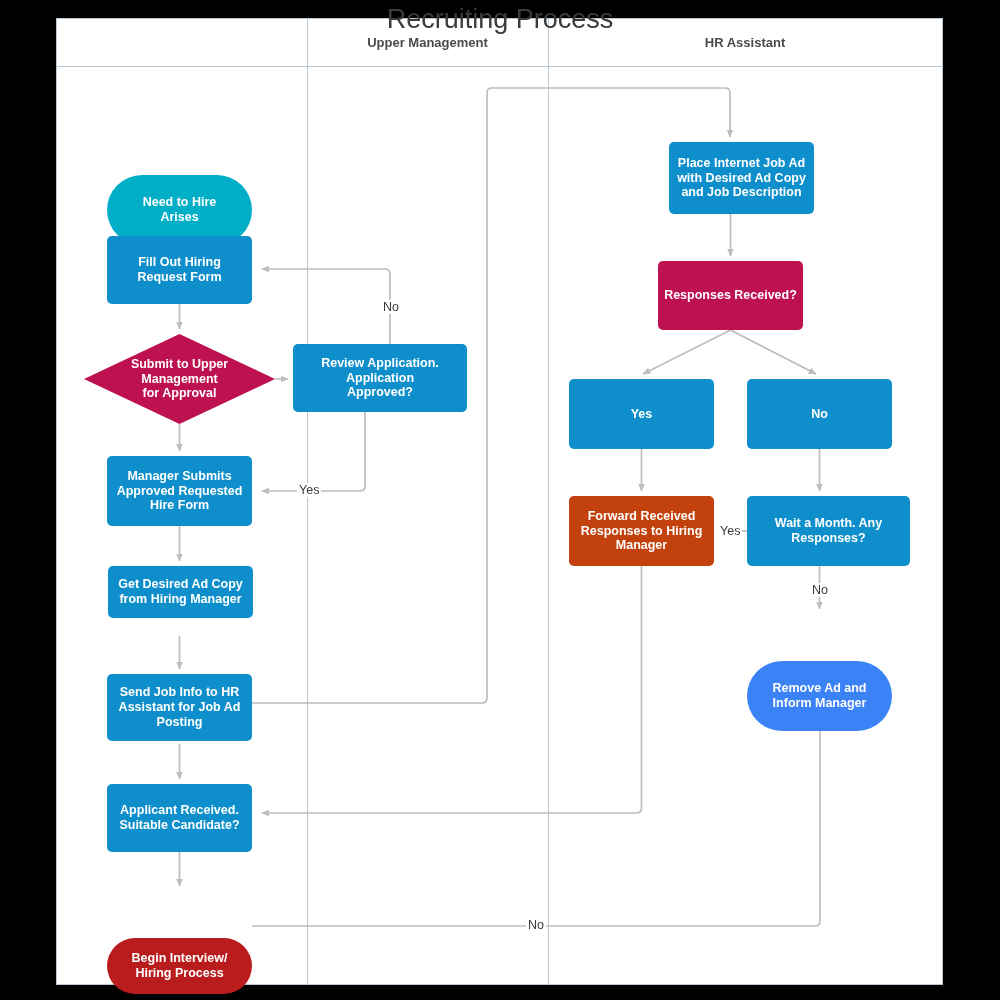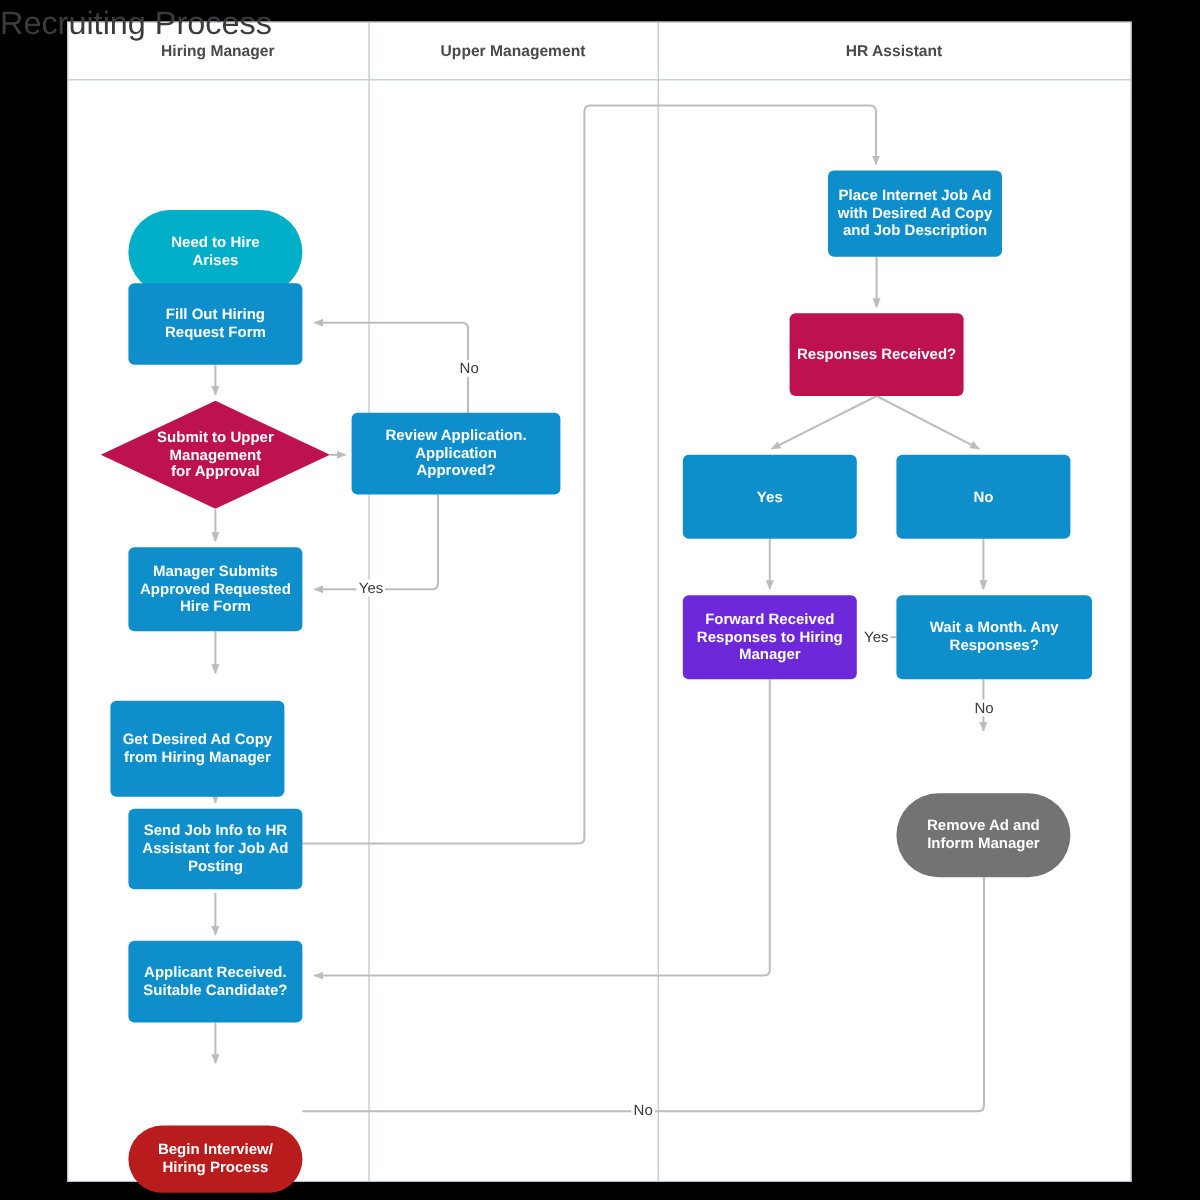--- a/index.html
+++ b/index.html
@@ -25,21 +25,21 @@
     height: 967px;
     background: #ffffff;
     border: 1px solid #b9c6d4;
     box-sizing: border-box;
   }
   #title {
     position: absolute;
     left: 0;
     top: 4px;
     width: 1000px;
-    text-align: left;
+    text-align: center;
     font-size: 27px;
     color: #3b3b3b;
     font-family: "Liberation Sans", sans-serif;
     letter-spacing: 0px;
     z-index: 40;
     pointer-events: none;
   }
   .lane-header {
     position: absolute;
     top: 19px;
@@ -124,21 +124,20 @@
 <body>
 
 <div id="canvas">
 
   <div id="diagram-frame"></div>
 
   <div class="lane-divider" style="left:307px;"></div>
   <div class="lane-divider" style="left:548px;"></div>
   <div id="header-rule"></div>
 
-  <div class="lane-header" style="left:56px; width:251px;">Hiring Manager</div>
   <div class="lane-header" style="left:307px; width:241px;">Upper Management</div>
   <div class="lane-header" style="left:548px; width:394px;">HR Assistant</div>
 
   <div id="title">Recruiting Process</div>
 
   <svg id="edges" viewBox="0 0 1000 1000">
     <defs>
       <marker id="arrow" markerWidth="9" markerHeight="9" refX="7.4" refY="4" orient="auto" markerUnits="userSpaceOnUse">
         <path d="M0,0.6 L8,4 L0,7.4 z" fill="#bdbdbd"></path>
       </marker>
@@ -201,61 +200,61 @@
   </div>
 
   <div class="node shape-rect" style="left:293px; top:344px; width:174px; height:68px; background:#0E8FCC;">
     <span>Review Application.<br>Application<br>Approved?</span>
   </div>
 
   <div class="node shape-rect" style="left:107px; top:456px; width:145px; height:70px; background:#0E8FCC;">
     <span>Manager Submits<br>Approved Requested<br>Hire Form</span>
   </div>
 
-  <div class="node shape-rect" style="left:92px; top:566px; width:145px; height:80px; background:#0E8FCC;margin-top:18px;">
+  <div class="node shape-rect" style="left:108px; top:566px; width:145px; height:52px; background:#0E8FCC;">
     <span>Get Desired Ad Copy<br>from Hiring Manager</span>
   </div>
 
   <div class="node shape-rect" style="left:107px; top:674px; width:145px; height:67px; background:#0E8FCC;">
     <span>Send Job Info to HR<br>Assistant for Job Ad<br>Posting</span>
   </div>
 
   <div class="node shape-rect" style="left:107px; top:784px; width:145px; height:68px; background:#0E8FCC;">
     <span>Applicant Received.<br>Suitable Candidate?</span>
   </div>
 
   <div class="node shape-terminator" style="left:107px; top:891px; width:145px; height:56px; background:#b91c1c;">
     <span>Begin Interview/<br>Hiring Process</span>
   </div>
 
-  <div class="node shape-rect" style="left:690px; top:142px; width:145px; height:72px; background:#0E8FCC;text-align:center;">
+  <div class="node shape-rect" style="left:669px; top:142px; width:145px; height:72px; background:#0E8FCC;text-align:center;">
     <span>Place Internet Job Ad<br>with Desired Ad Copy<br>and Job Description</span>
   </div>
 
   <div class="node shape-rect" style="left:658px; top:261px; width:145px; height:69px; background:#BE1150;">
     <span>Responses Received?</span>
   </div>
 
   <div class="node shape-rect" style="left:569px; top:379px; width:145px; height:70px; background:#0E8FCC;">
     <span>Yes</span>
   </div>
 
   <div class="node shape-rect" style="left:747px; top:379px; width:145px; height:70px; background:#0E8FCC;">
     <span>No</span>
   </div>
 
-  <div class="node shape-rect" style="left:569px; top:496px; width:145px; height:70px; background:#6d28d9;">
+  <div class="node shape-rect" style="left:569px; top:496px; width:145px; height:70px; background:#c2410c;">
     <span>Forward Received<br>Responses to Hiring<br>Manager</span>
   </div>
 
   <div class="node shape-rect" style="left:747px; top:496px; width:163px; height:70px; background:#0E8FCC;">
     <span>Wait a Month. Any<br>Responses?</span>
   </div>
 
-  <div class="node shape-terminator" style="left:747px; top:614px; width:145px; height:70px; background:#737373;">
+  <div class="node shape-terminator" style="left:747px; top:614px; width:145px; height:70px; background:#3b82f6;">
     <span>Remove Ad and<br>Inform Manager</span>
   </div>
 
   <div class="edge-label" style="left:381px; top:300px;">No</div>
   <div class="edge-label" style="left:297px; top:483px;">Yes</div>
   <div class="edge-label" style="left:718px; top:524px;">Yes</div>
   <div class="edge-label" style="left:810px; top:583px;">No</div>
   <div class="edge-label" style="left:526px; top:918px;">No</div>
 
 </div>

